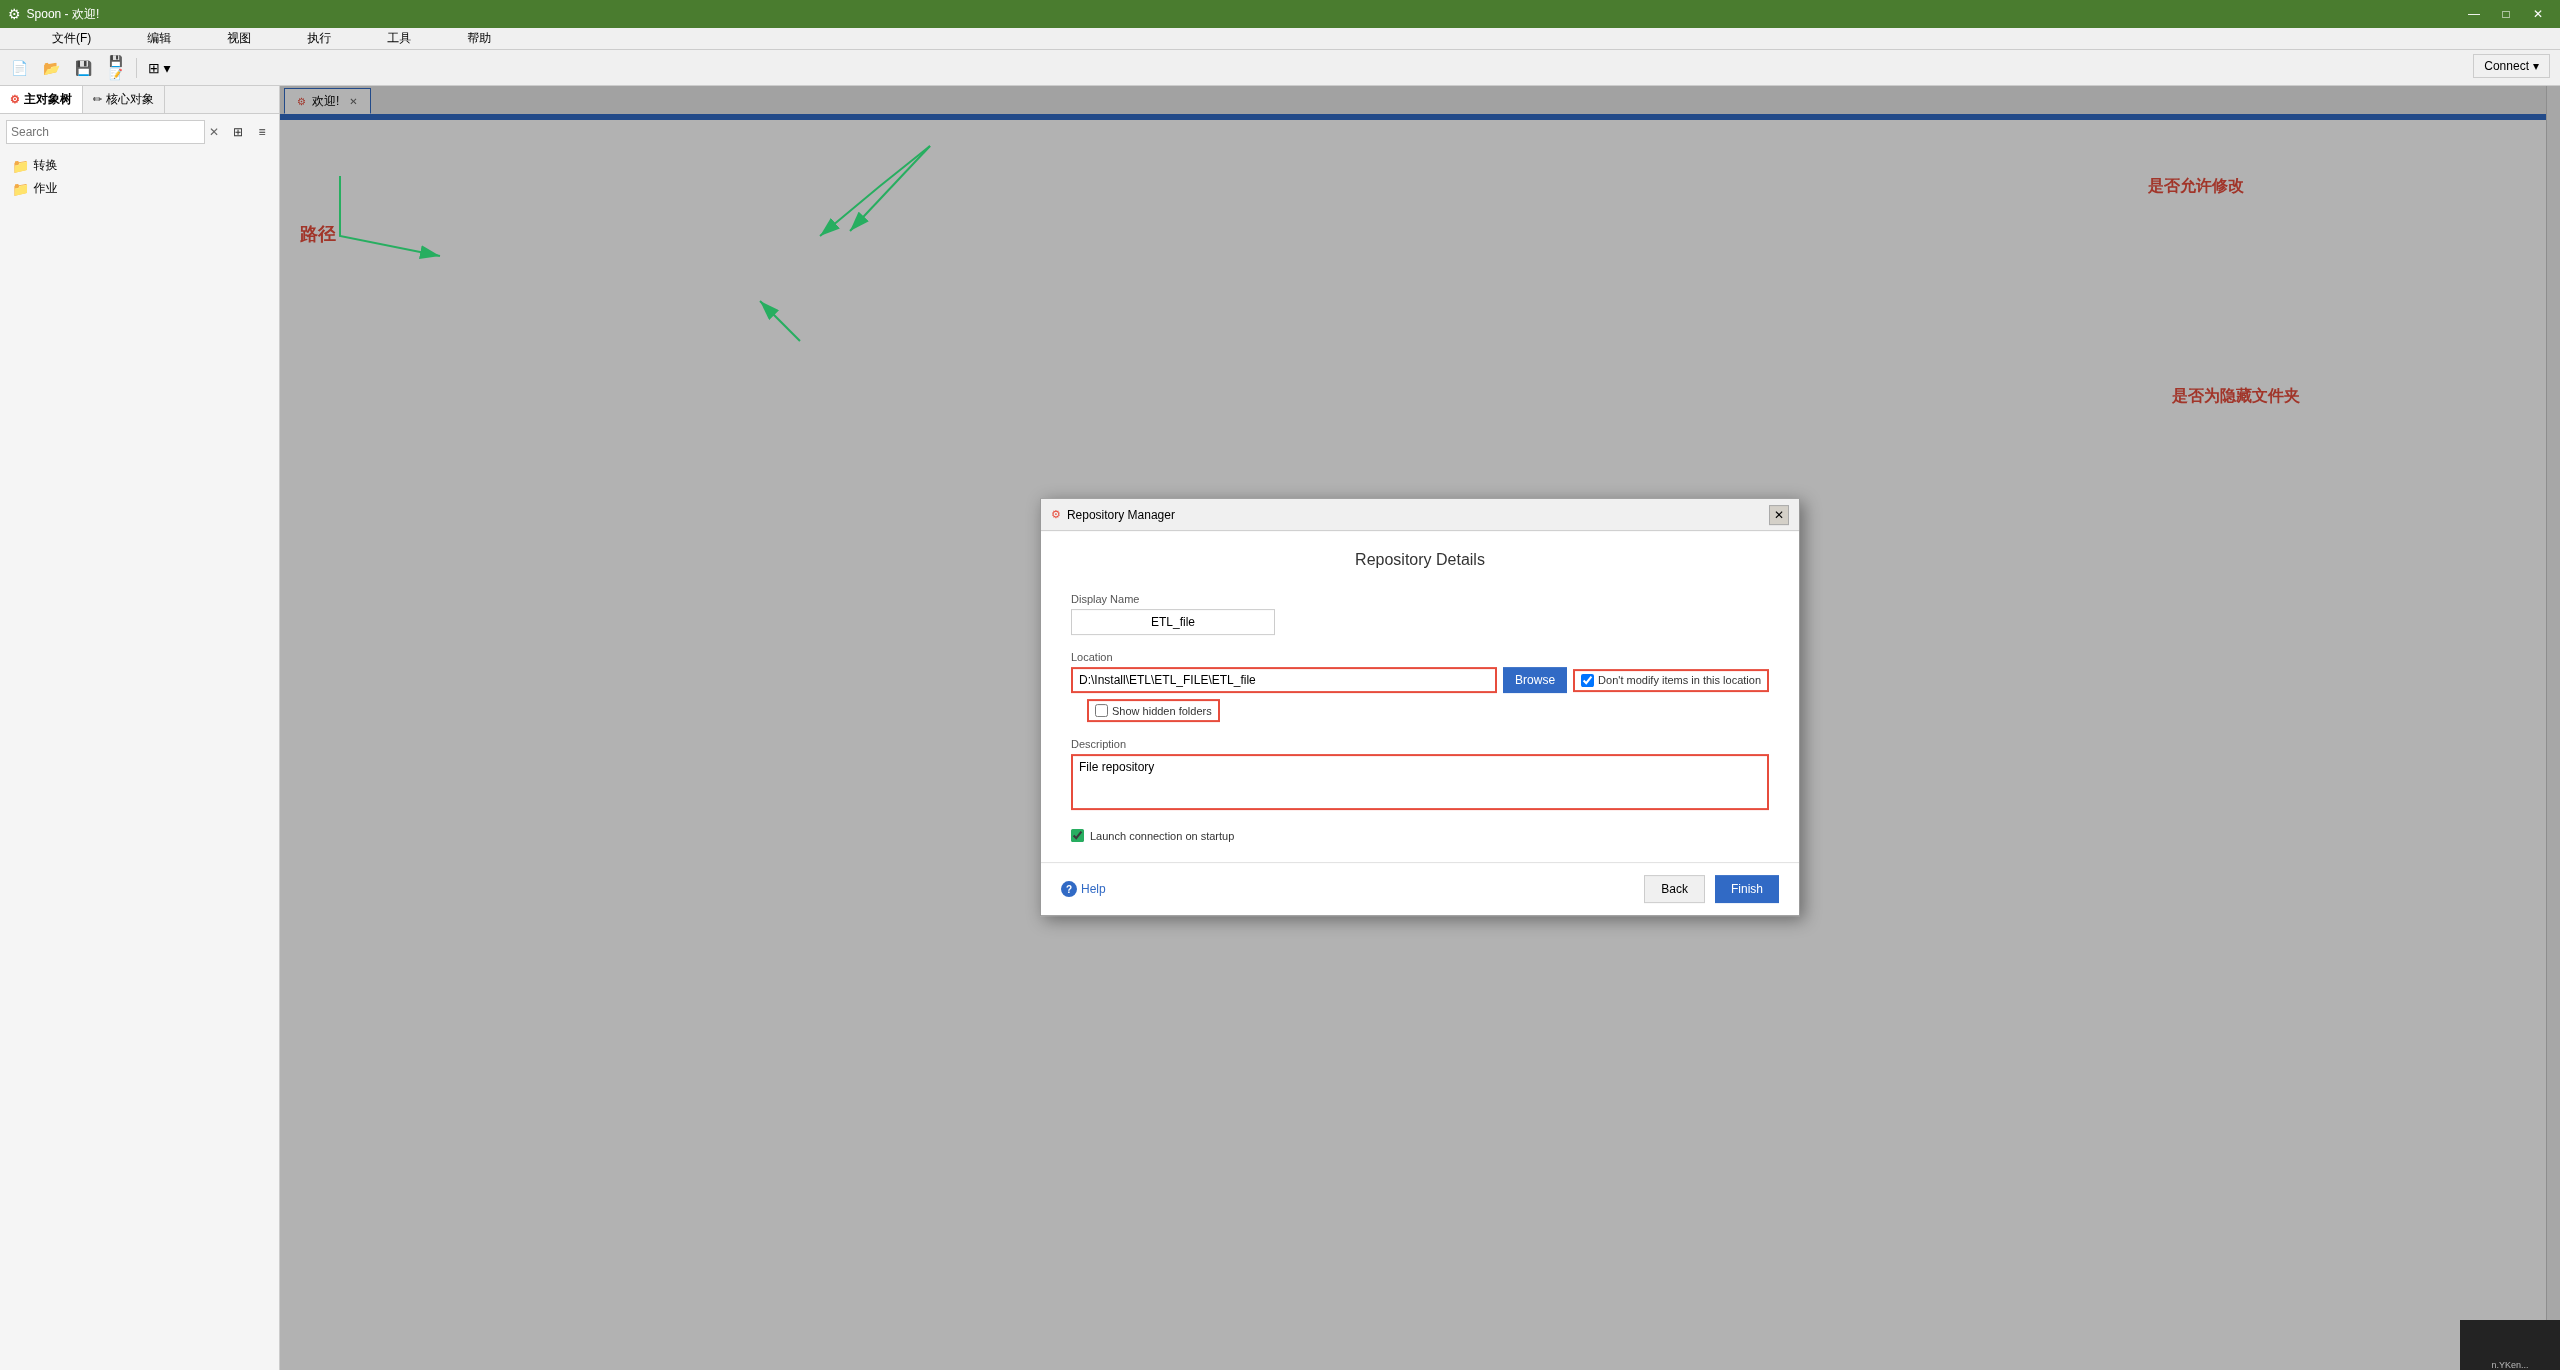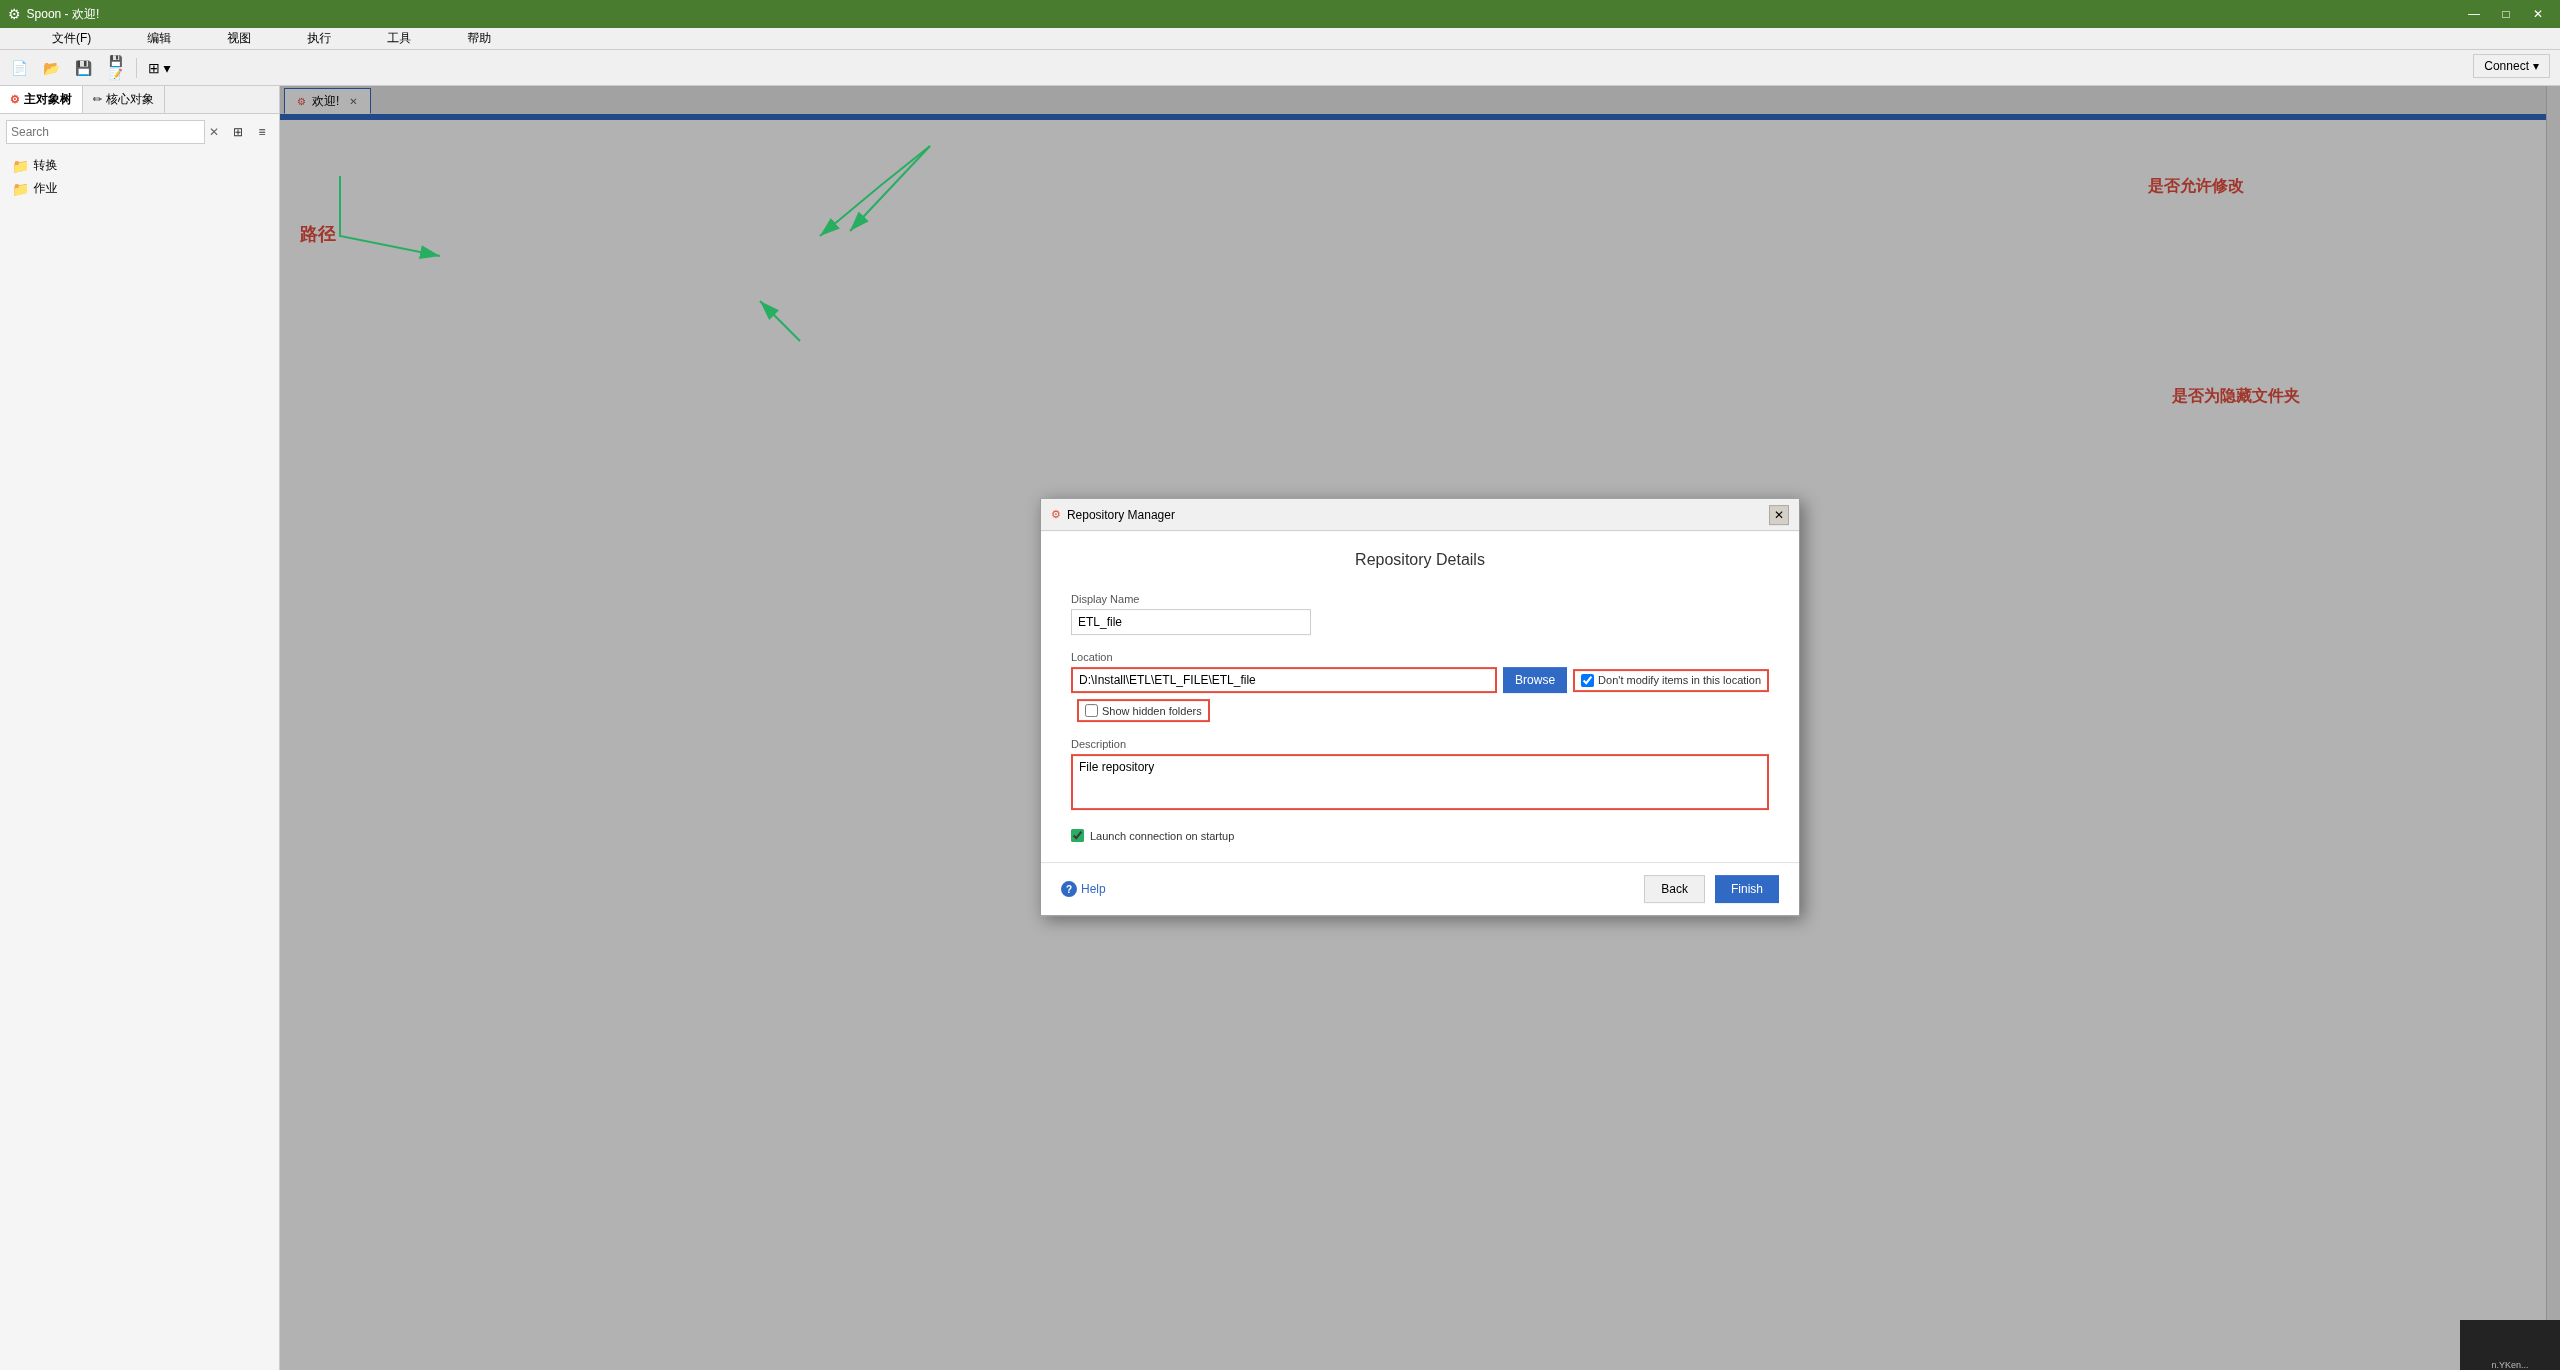--- a/index.html
+++ b/index.html
@@ -586,36 +586,36 @@
           <span class="dialog-title-text">Repository Manager</span>
         </div>
         <button class="dialog-close-btn">✕</button>
       </div>
 
       <div class="dialog-content">
         <div class="dialog-heading">Repository Details</div>
 
         <div class="form-group">
           <label class="form-label">Display Name</label>
-          <input class="form-input" type="text" value="ETL_file" style="width: 240px;">
+          <input class="form-input" type="text" value="ETL_file" style="width: 204px; text-align: center;">
         </div>
 
         <div class="form-group">
           <label class="form-label">Location</label>
           <div style="display:flex; align-items:center; gap:6px; flex-wrap:wrap;">
             <div class="location-row" style="flex:1;">
               <input class="location-input" type="text" value="D:\Install\ETL\ETL_FILE\ETL_file" style="flex: 1 1 0%; min-width: 200px;">
               <button class="browse-btn">Browse</button>
             </div>
             <div class="checkbox-outlined">
               <input type="checkbox" class="checkbox-input" checked="" style="">
               <label class="checkbox-label">Don't modify items in this location</label>
             </div>
           </div>
-          <div style="margin-top:6px; margin-left:6px;">
+          <div style="margin-top:6px; margin-left:16px;">
             <div class="checkbox-outlined" style="display:inline-flex;">
               <input type="checkbox" class="checkbox-input" style="">
               <label class="checkbox-label">Show hidden folders</label>
             </div>
           </div>
         </div>
 
         <div class="form-group">
           <label class="form-label">Description</label>
           <textarea class="description-textarea" style="">File repository</textarea>

